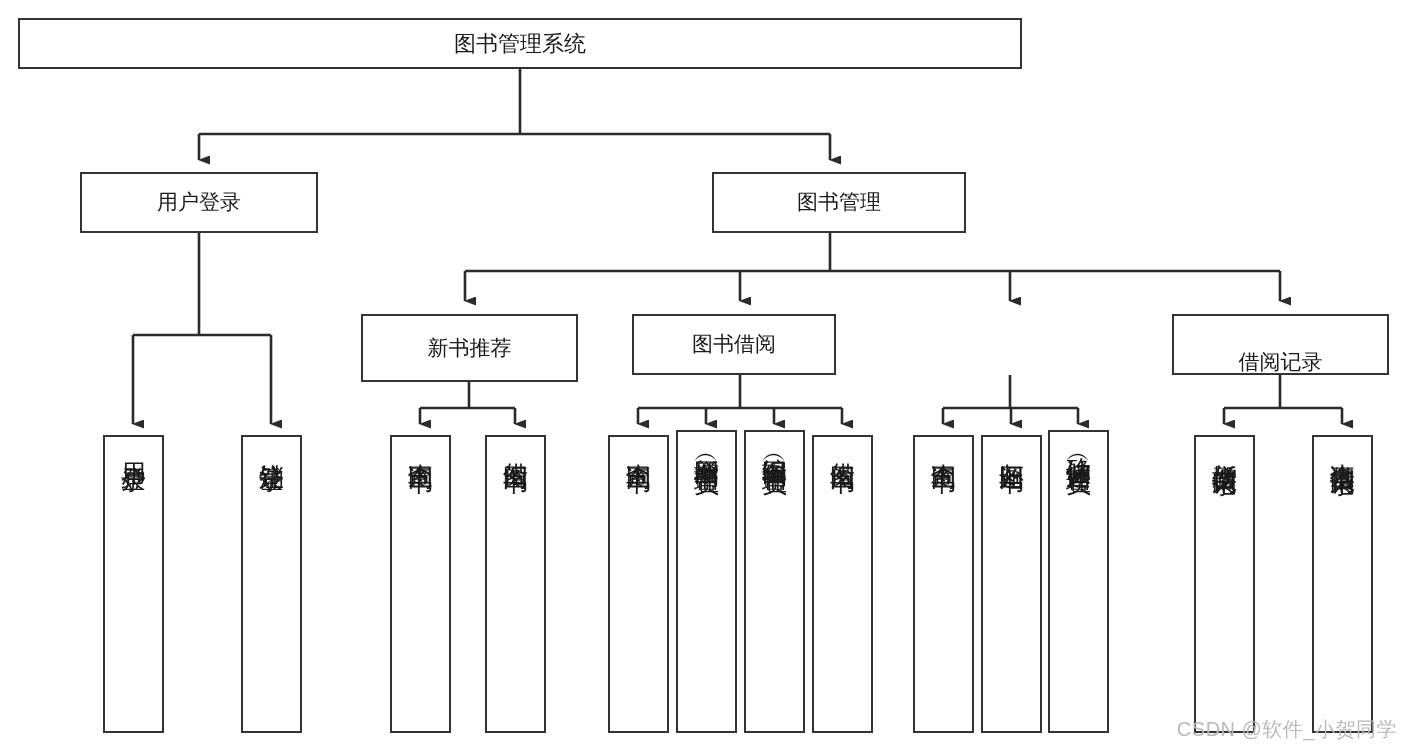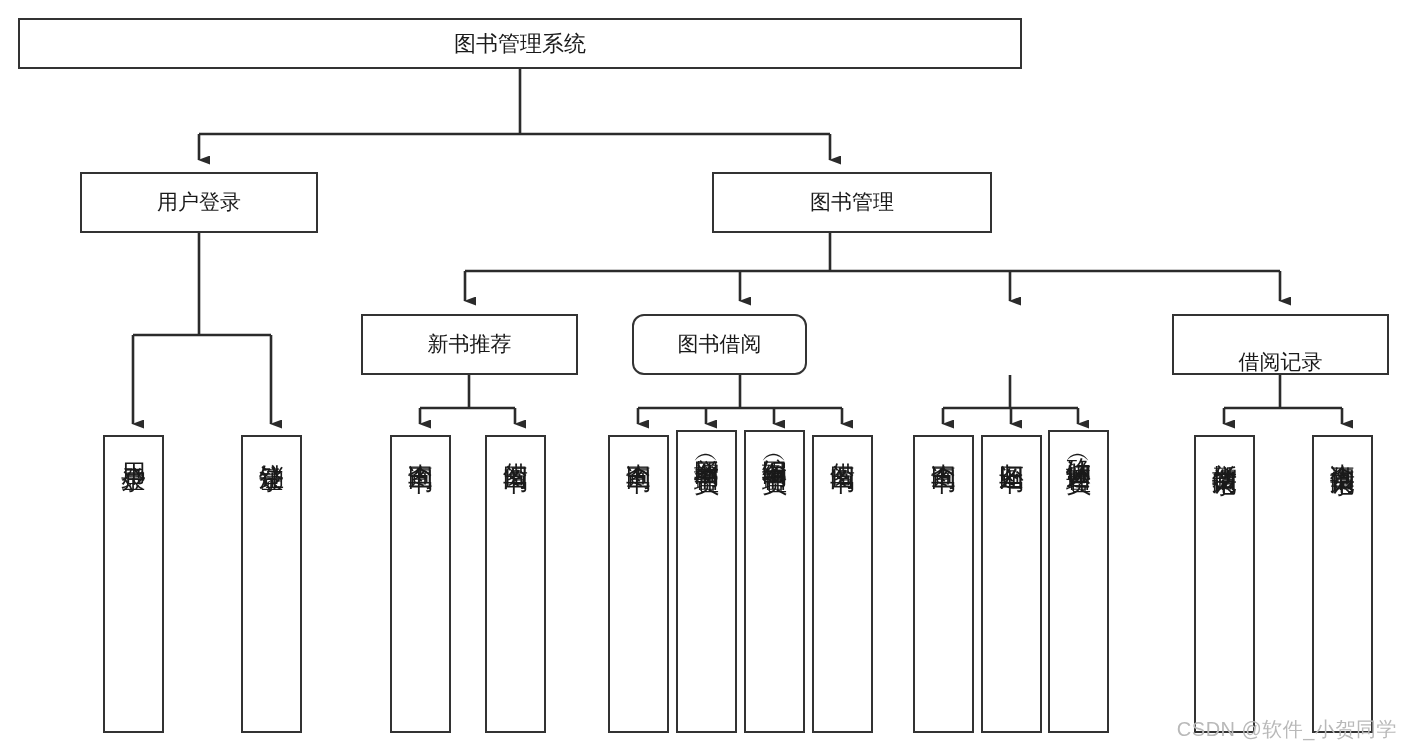--- a/index.html
+++ b/index.html
@@ -111,28 +111,28 @@
     </g>
   </svg>
 
   <div class="node h-node root" style="left:18px;top:18px;width:1004px;height:51px;">
     <span class="lbl">图书管理系统</span>
   </div>
 
   <div class="node h-node" style="left:80px;top:172px;width:238px;height:61px;">
     <span class="lbl">用户登录</span>
   </div>
-  <div class="node h-node" style="left:712px;top:172px;width:280px;height:61px;">
+  <div class="node h-node" style="left:712px;top:172px;width:254px;height:61px;">
     <span class="lbl">图书管理</span>
   </div>
 
-  <div class="node h-node" style="left:361px;top:314px;width:217px;height:61px;">
+  <div class="node h-node" style="left:361px;top:314px;width:217px;height:68px;">
     <span class="lbl">新书推荐</span>
   </div>
-  <div class="node h-node" style="left:632px;top:314px;width:175px;height:61px;border-radius:12px;">
+  <div class="node h-node" style="left:632px;top:314px;width:204px;height:61px;">
     <span class="lbl">图书借阅</span>
   </div>
   <div class="node h-node" style="left:1172px;top:314px;width:217px;height:61px;align-items:flex-end;">
     <span class="lbl">借阅记录</span>
   </div>
 
   <div class="node v-node" style="left:103px;top:435px;width:61px;height:298px;">
     <span class="lbl">用户登录</span>
   </div>
   <div class="node v-node" style="left:241px;top:435px;width:61px;height:298px;">

